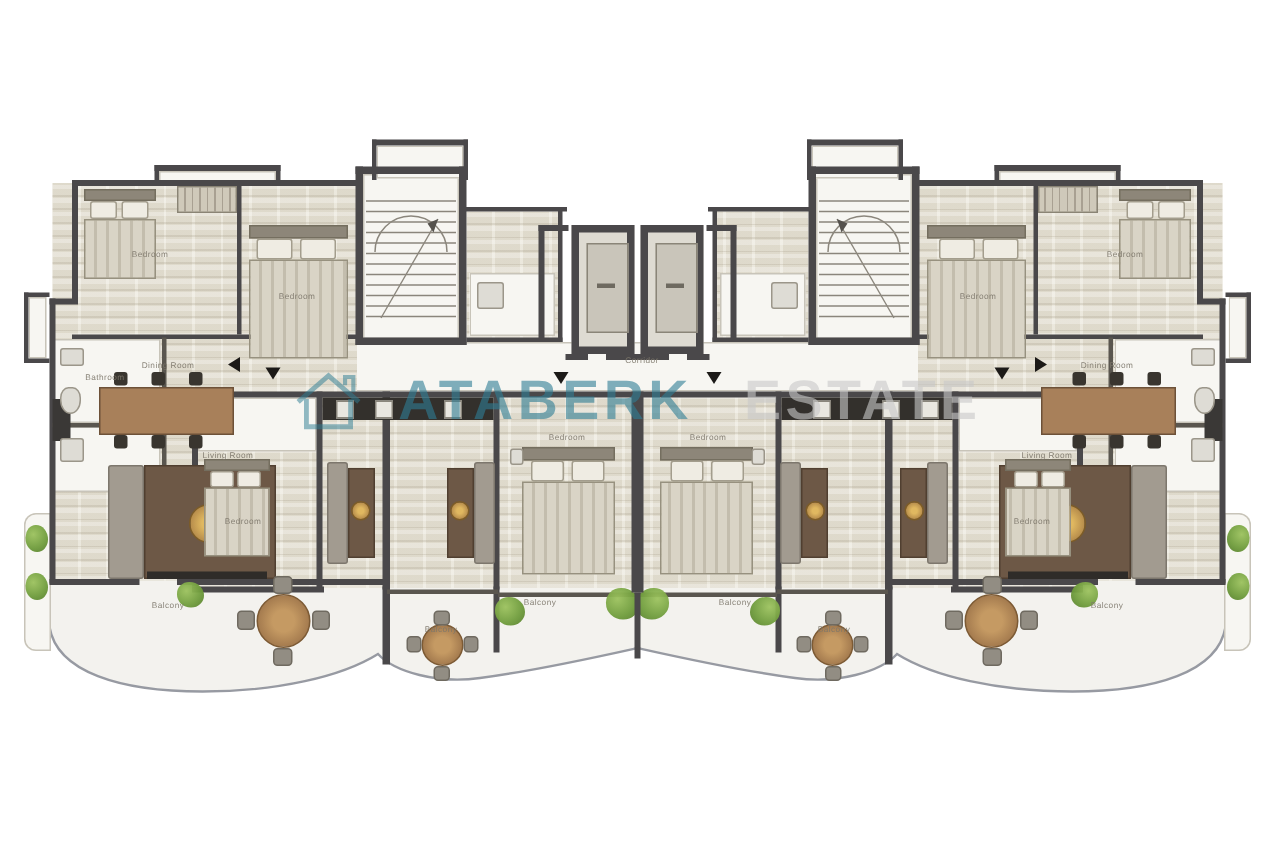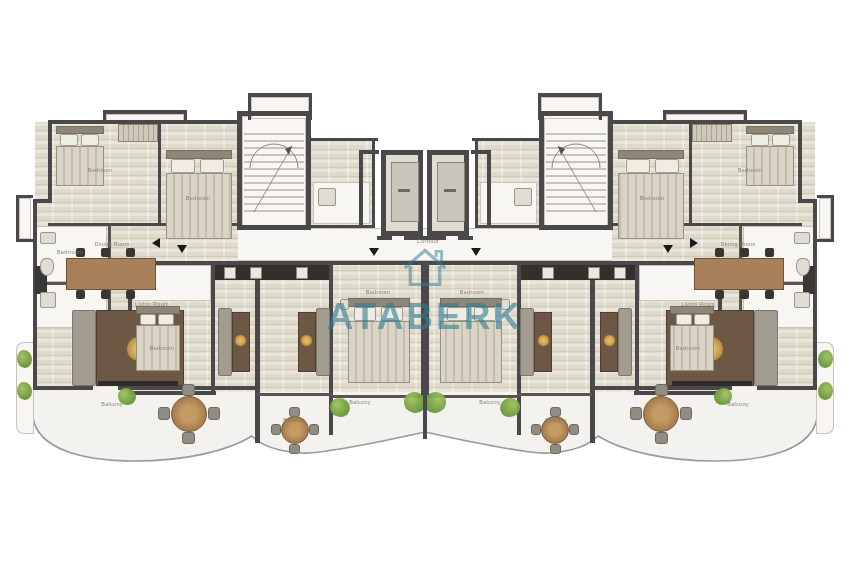--- a/index.html
+++ b/index.html
@@ -28,21 +28,21 @@
   .appl{position:absolute;background:#e9e7e0;border:1px solid #8a867c;}
   .btbl{position:absolute;border-radius:50%;background:radial-gradient(circle,#c59a63 30%,#9d744a 80%);border:1.5px solid #7c5a34;}
   .fix{position:absolute;background:#dedcd5;border:1px solid #9b968a;border-radius:2px;}
   .arr-left{position:absolute;width:0;height:0;border-top:5px solid transparent;border-bottom:5px solid transparent;border-right:8px solid #1c1a18;}
   .arr-down{position:absolute;width:0;height:0;border-left:5px solid transparent;border-right:5px solid transparent;border-top:8px solid #1c1a18;}
   .half{position:absolute;left:0;top:0;width:425px;height:566px;}
   #half-right{transform:scaleX(-1);transform-origin:425px 0;}
   .plan-label{position:absolute;transform:translate(-50%,-50%);font-size:5.5px;color:#7d776b;
               letter-spacing:.3px;white-space:nowrap;opacity:.9;}
   #watermark{position:absolute;left:0;top:246px;width:850px;text-align:center;pointer-events:none;}
-  #wm-row1{display:flex;align-items:center;justify-content:flex-start;gap:8px;opacity:.60;flex-direction:column;}
+  #wm-row1{display:flex;align-items:center;justify-content:center;gap:24px;opacity:.60;}
   #brand-name{font-size:37px;font-weight:bold;color:#2f7e95;letter-spacing:3px;}
   #brand-suffix{font-size:37px;font-weight:bold;color:#c9c9c9;letter-spacing:3px;margin-left:10px;}
   #website-url{margin-top:4px;font-size:21px;color:#e0763f;letter-spacing:4px;opacity:.55;}
   .stair-svg line{stroke:#8b867c;stroke-width:.9;}
   .elev{position:absolute;width:42px;height:86px;border:5px solid #4a484a;background:#dedbd2;box-sizing:border-box;}
   .cab{position:absolute;left:5px;top:7px;width:26px;height:58px;background:#c9c5ba;border:1px solid #8a8578;}
   .cab::after{content:"";position:absolute;left:6px;top:26px;width:12px;height:3px;background:#6e6a60;}
 </style>
 </head>
 <body>
@@ -398,16 +398,17 @@
     </div>
 
   <div id="watermark">
     <div id="wm-row1">
       <svg width="46" height="42" viewBox="0 0 50 44" style="opacity:.85;">
         <path d="M3,23 L25,4 L47,23" fill="none" stroke="#2f7e95" stroke-width="3.5"></path>
         <path d="M37,11 L37,5 L43,5 L43,16" fill="none" stroke="#2f7e95" stroke-width="3"></path>
         <path d="M9,21 L9,41 L41,41 L41,21" fill="none" stroke="#2f7e95" stroke-width="3.5"></path>
       </svg>
       <span id="brand-name">ATABERK</span>
+      <span id="brand-suffix">ESTATE</span>
     </div>
   </div>
 
 </div>
 
 </body></html>

